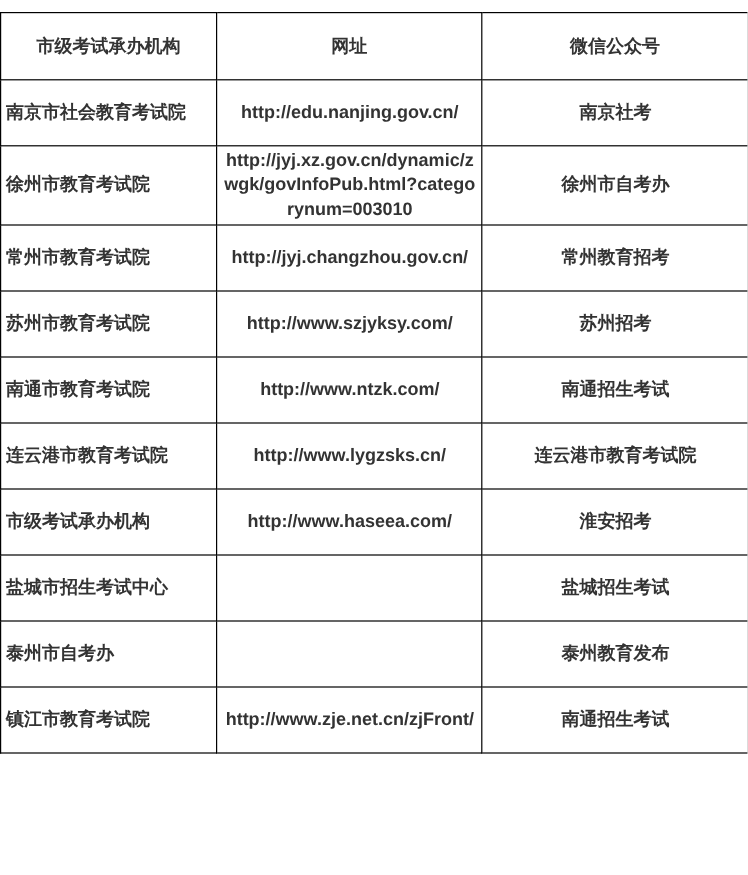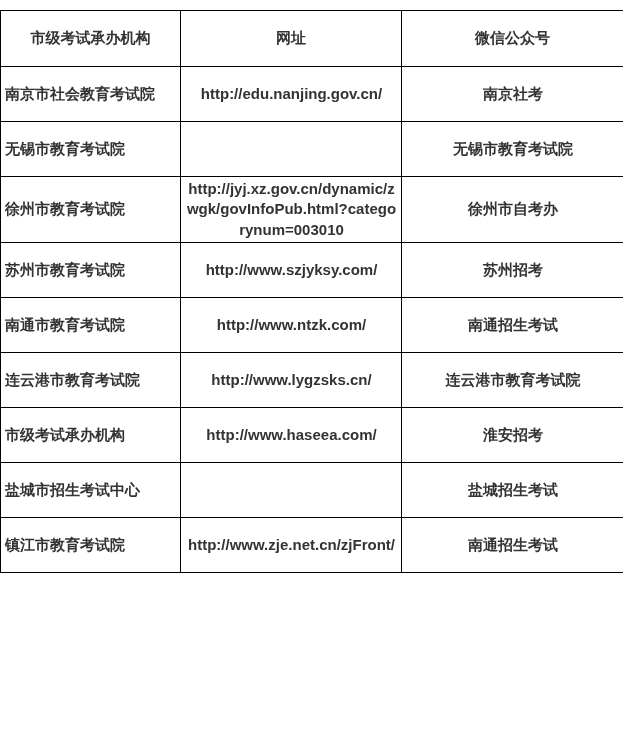--- a/index.html
+++ b/index.html
@@ -76,28 +76,28 @@
         <th>微信公众号</th>
       </tr>
     </thead>
     <tbody>
         <tr>
     <td class="col-institution">南京市社会教育考试院</td>
     <td class="col-url">http://edu.nanjing.gov.cn/</td>
     <td class="col-wechat">南京社考</td>
   </tr>
         <tr>
-    <td class="col-institution">无锡市教育考试院</td>
-    <td class="col-url"></td>
-    <td class="col-wechat">无锡市教育考试院</td>
-  </tr>
-        <tr>
     <td class="col-institution">徐州市教育考试院</td>
     <td class="col-url">http://jyj.xz.gov.cn/dynamic/zwgk/govInfoPub.html?categorynum=003010</td>
     <td class="col-wechat">徐州市自考办</td>
+  </tr>
+        <tr>
+    <td class="col-institution">常州市教育考试院</td>
+    <td class="col-url">http://jyj.changzhou.gov.cn/</td>
+    <td class="col-wechat">常州教育招考</td>
   </tr>
         <tr>
     <td class="col-institution">苏州市教育考试院</td>
     <td class="col-url">http://www.szjyksy.com/</td>
     <td class="col-wechat">苏州招考</td>
   </tr>
         <tr>
     <td class="col-institution">南通市教育考试院</td>
     <td class="col-url">http://www.ntzk.com/</td>
     <td class="col-wechat">南通招生考试</td>
@@ -111,19 +111,24 @@
     <td class="col-institution">市级考试承办机构</td>
     <td class="col-url">http://www.haseea.com/</td>
     <td class="col-wechat">淮安招考</td>
   </tr>
         <tr>
     <td class="col-institution">盐城市招生考试中心</td>
     <td class="col-url"></td>
     <td class="col-wechat">盐城招生考试</td>
   </tr>
         <tr>
+    <td class="col-institution">泰州市自考办</td>
+    <td class="col-url"></td>
+    <td class="col-wechat">泰州教育发布</td>
+  </tr>
+        <tr>
     <td class="col-institution">镇江市教育考试院</td>
     <td class="col-url">http://www.zje.net.cn/zjFront/</td>
     <td class="col-wechat">南通招生考试</td>
   </tr>
       </tbody>
   </table>
 </div>
 
 </body></html>

